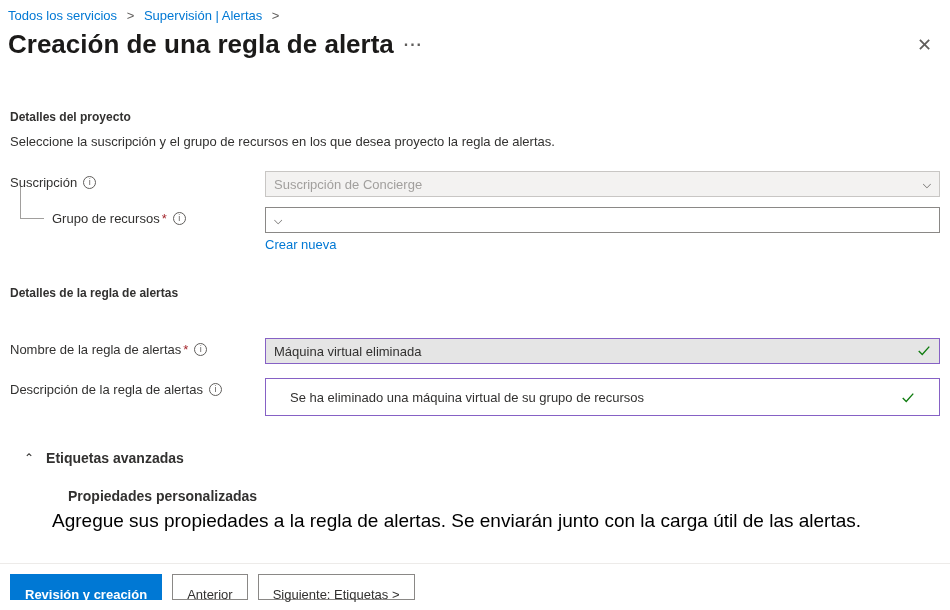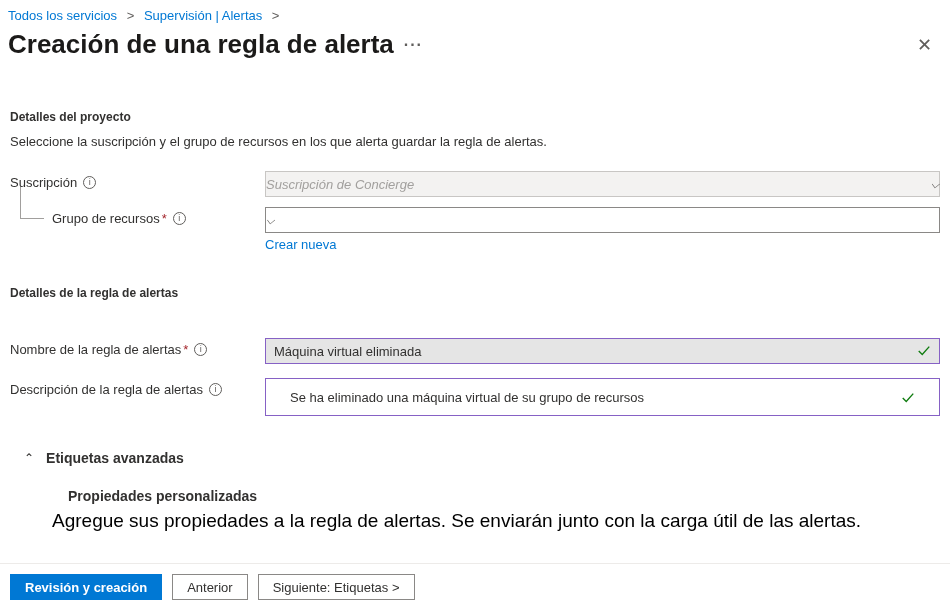--- a/index.html
+++ b/index.html
@@ -99,25 +99,24 @@
     cursor: default;
   }
   .form-field-col { flex: 1; }
   
   .select-box {
     display: flex;
     align-items: center;
     justify-content: space-between;
     border: 1px solid #8a8886;
     height: 26px;
-    padding: 0 0;
-    font-size: 13px;
-    background: #fff;
-    cursor: pointer;
-    font-style: italic;
+    padding: 0 8px;
+    font-size: 13px;
+    background: #fff;
+    cursor: pointer;
   }
   .select-box.disabled {
     background: #f3f2f1;
     color: #a19f9d;
     border-color: #c8c6c4;
     cursor: default;
   }
   .chev { font-size: 11px; color: #605e5c; }
   .link-below { color: #0078d4; font-size: 13px; text-decoration: none; display: inline-block; margin-top: 4px; }
   
@@ -172,21 +171,21 @@
     right: 0;
     bottom: 0;
     border-top: 1px solid #edebe9;
     padding: 10px 10px;
     display: flex;
     gap: 10px;
   }
   .btn {
     font-size: 13px;
     height: 26px;
-    padding: 4px 14px;
+    padding: 12px 14px;
     border: 1px solid #8a8886;
     background: #fff;
     cursor: pointer;
     color: #323130;
   }
   .btn.primary {
     background: #0078d4;
     border-color: #0078d4;
     color: #fff;
     font-weight: 600;
@@ -208,21 +207,21 @@
     <span class="title-dots">···</span>
   </h1>
   <button class="close-btn">
     <span>✕</span>
   </button>
 </div>
 
 <div class="body-area">
 
   <div class="section-heading first">Detalles del proyecto</div>
-  <div class="section-desc">Seleccione la suscripción y el grupo de recursos en los que alerta guardar la regla de alertas.</div>
+  <div class="section-desc">Seleccione la suscripción y el grupo de recursos en los que desea proyecto la regla de alertas.</div>
 
   <div class="form-row">
     <div class="form-label-col">
       <span>Suscripción</span>
       <span class="info-icon">i</span>
     </div>
     <div class="form-field-col">
       <div class="select-box disabled">
         <span>Suscripción de Concierge</span>
         <span class="chev">⌵</span>

